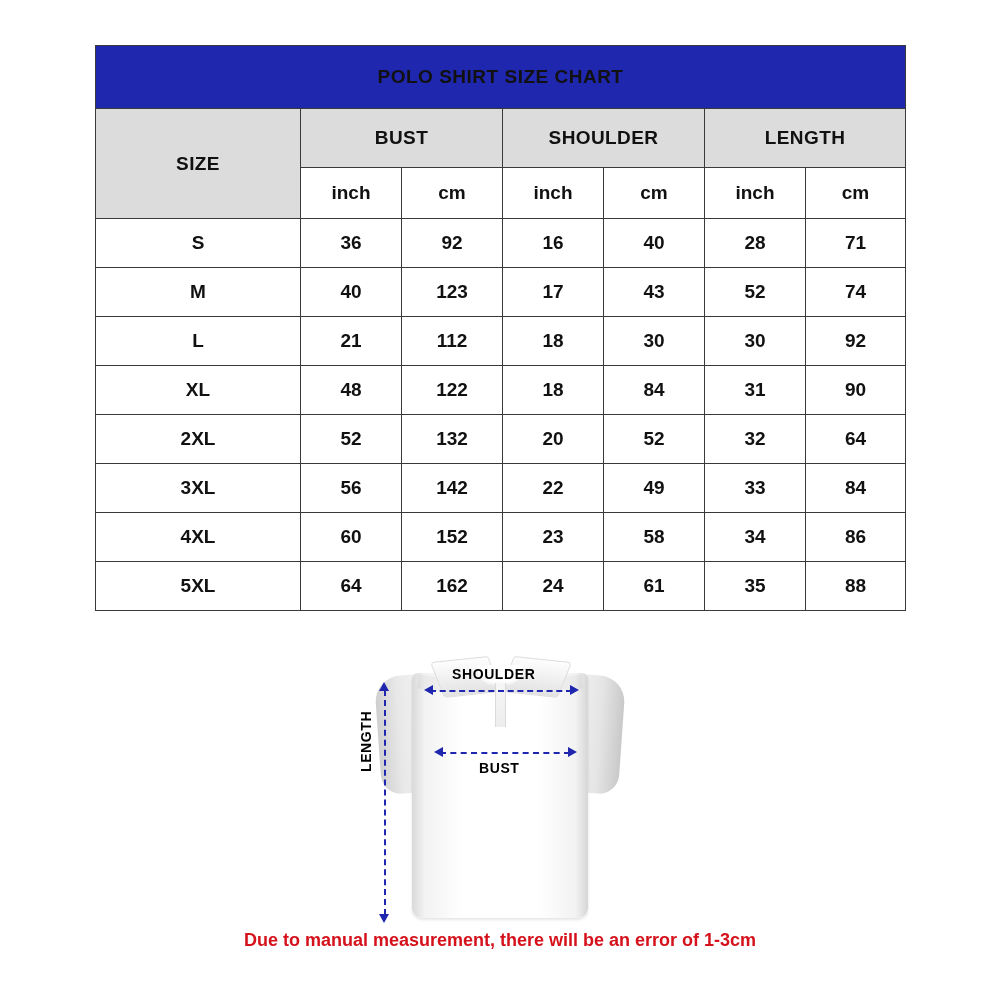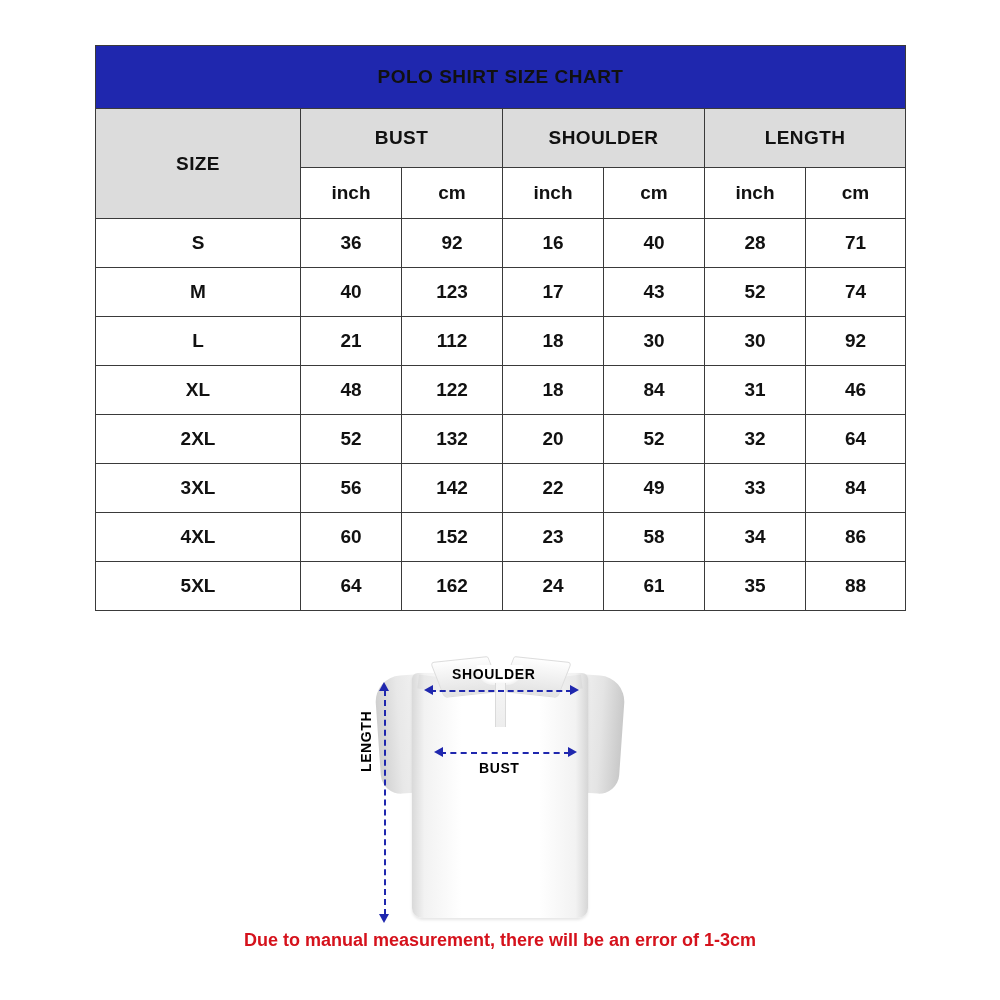--- a/index.html
+++ b/index.html
@@ -297,21 +297,21 @@
         <td>30</td>
         <td>92</td>
       </tr>
       <tr class="data-row">
         <td class="size-cell">XL</td>
         <td>48</td>
         <td>122</td>
         <td>18</td>
         <td>84</td>
         <td>31</td>
-        <td>46</td>
+        <td>90</td>
       </tr>
       <tr class="data-row">
         <td class="size-cell">2XL</td>
         <td>52</td>
         <td>132</td>
         <td>20</td>
         <td>52</td>
         <td>32</td>
         <td>64</td>
       </tr>

